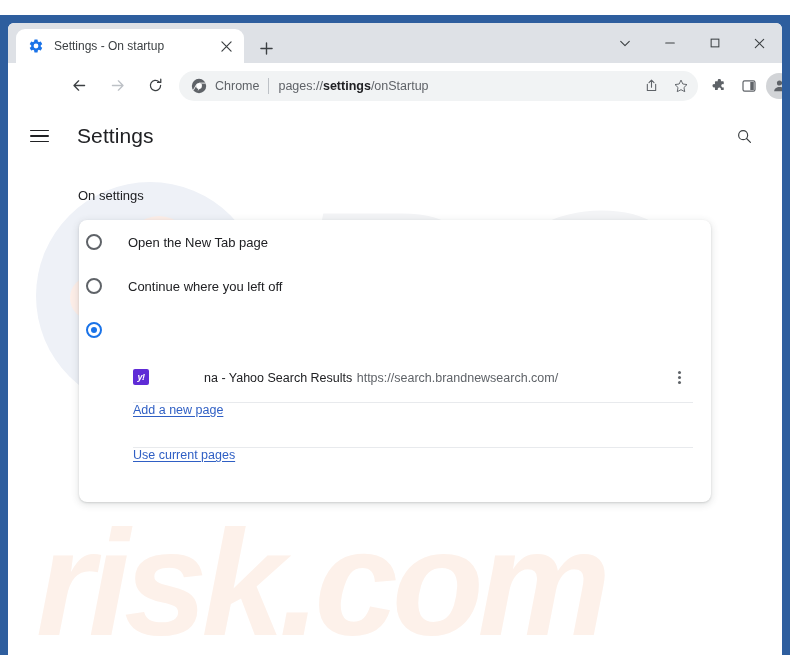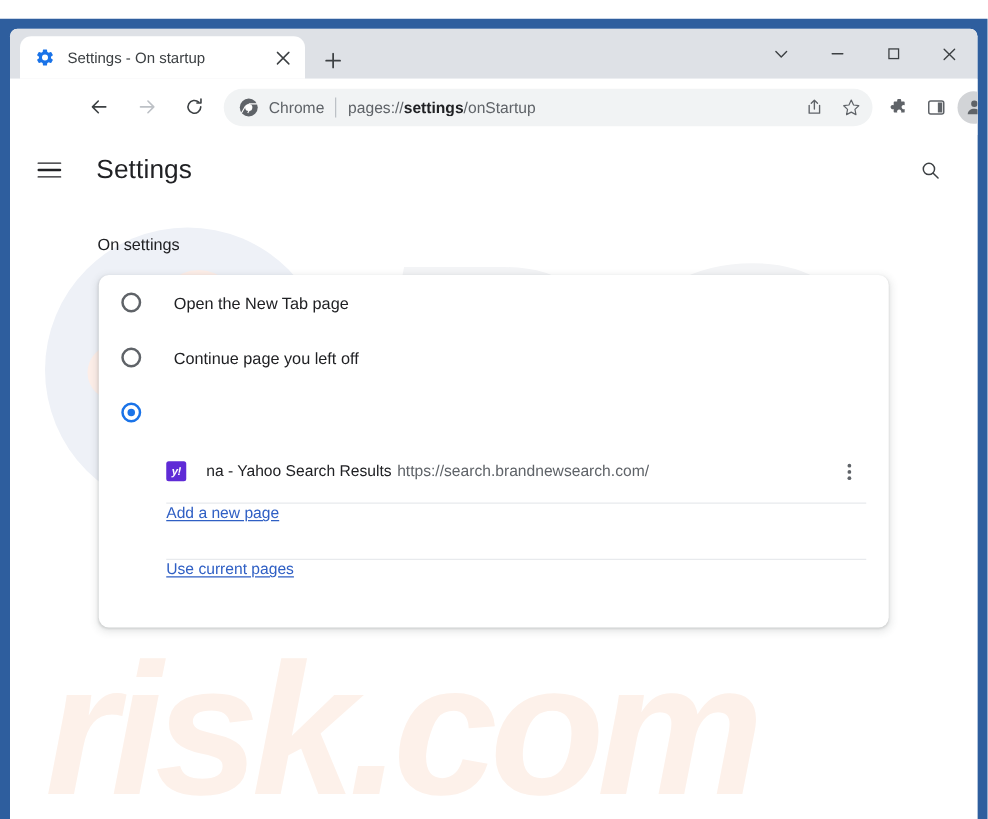--- a/index.html
+++ b/index.html
@@ -299,21 +299,21 @@
     background: #ffffff;
     border-radius: 8px;
     box-shadow: 0 1px 2px rgba(60,64,67,.18), 0 2px 6px 2px rgba(60,64,67,.10);
     padding-bottom: 10px;
     overflow: hidden;
   }
   .radio-row {
     display: flex;
     align-items: center;
     height: 44px;
-    padding-left: 18px;
+    padding-left: 7px;
   }
   .radio {
     width: 16px; height: 16px;
     border-radius: 50%;
     border: 2px solid #5f6368;
     box-sizing: border-box;
     flex: 0 0 auto;
     position: relative;
   }
   .radio.selected {
@@ -361,20 +361,21 @@
     flex: 1 1 auto;
     min-width: 0;
   }
   #page-entry-title {
     font-size: 12.5px;
     color: #202124;
     line-height: 17px;
     white-space: nowrap;
     overflow: hidden;
     text-overflow: ellipsis;
+    margin-left: 39px;
   }
   #page-entry-url {
     font-size: 12.5px;
     color: #5f6368;
     line-height: 17px;
     white-space: nowrap;
     overflow: hidden;
     text-overflow: ellipsis;
   }
   #page-entry-menu {
@@ -569,21 +570,21 @@
 
       <div id="startup-card">
 
         <div class="radio-row">
           <span class="radio"></span>
           <span class="radio-label">Open the New Tab page</span>
         </div>
 
         <div class="radio-row">
           <span class="radio"></span>
-          <span class="radio-label">Continue page you left off</span>
+          <span class="radio-label">Continue where you left off</span>
         </div>
 
         <div class="radio-row">
           <span class="radio selected"></span>
         </div>
 
         <div id="page-entry">
           <span id="page-favicon">y!</span>
           <span id="page-entry-text">
             <span id="page-entry-title">na - Yahoo Search Results</span>

